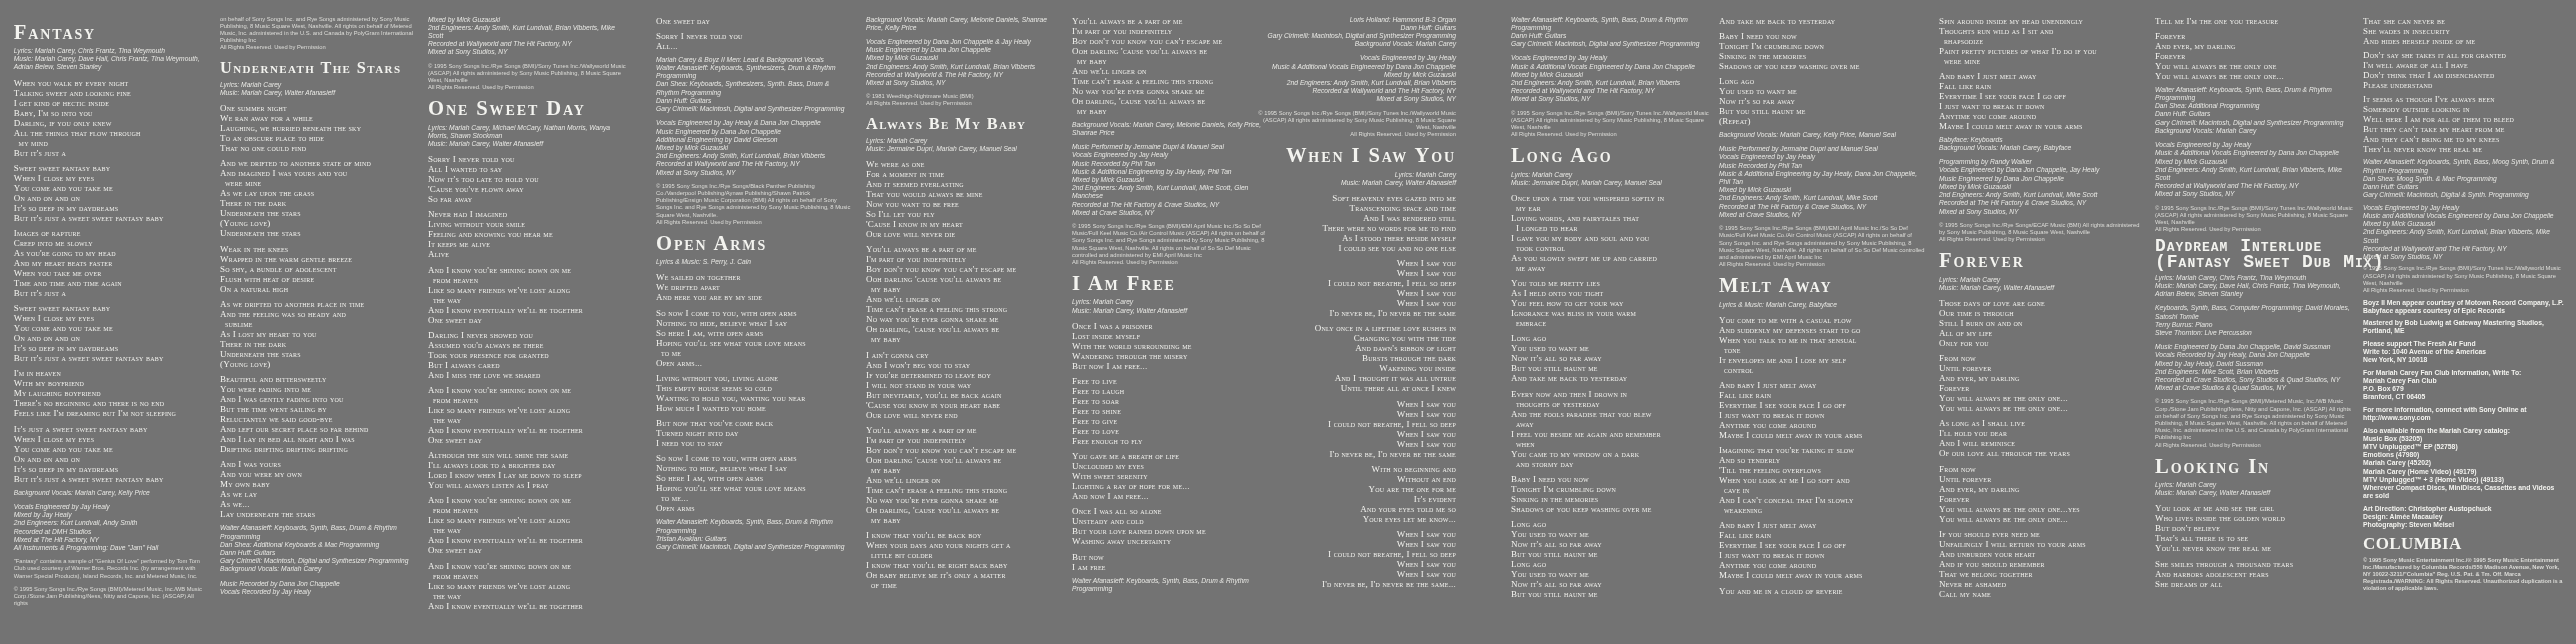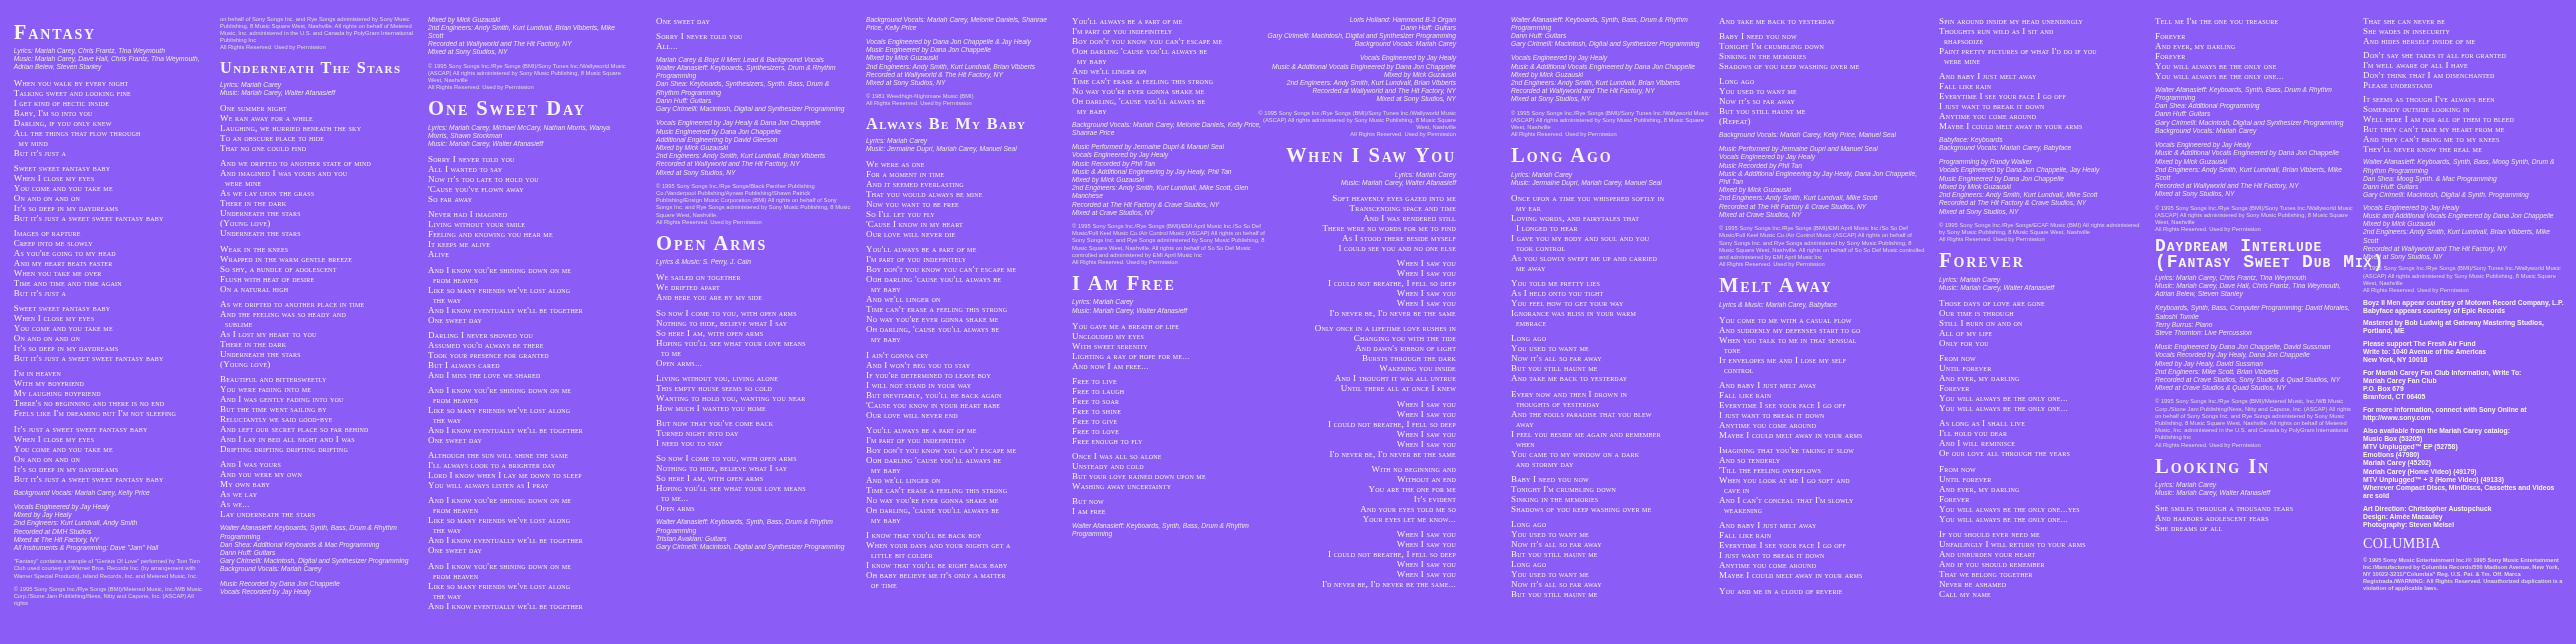--- a/index.html
+++ b/index.html
@@ -1,32 +1,32 @@
 <!DOCTYPE html>
 <html style="font-size:13.7px"><head>
 <meta charset="utf-8">
 <title>Lyrics Booklet</title>
 <style>
   html,body{margin:0;padding:0;background:#000;}
-  .page{position:relative;width:2576px;height:644px;background:#8b5cf6;overflow:hidden;color:#f3f3ef;}
+  .page{position:relative;width:2576px;height:644px;background:#737373;overflow:hidden;color:#f3f3ef;}
   .col{position:absolute;top:15.5px;}
   .block{margin-bottom:5.2px;}
   .stanza .line{font-family:"Liberation Serif",serif;font-variant:small-caps;font-size:9px;line-height:10px;letter-spacing:0.2px;white-space:pre-wrap;}
   .title .line,.title-sm .line,.title-xs .line{font-family:"Liberation Serif",serif;font-variant:small-caps;font-weight:600;white-space:nowrap;}
   .title{margin:5.2px 0 4.3px;}   .title .line{font-size:20.6px;line-height:22px;letter-spacing:1.9px;}
   .title-sm{margin:5.2px 0 4.3px;}.title-sm .line{font-size:16.3px;line-height:19px;letter-spacing:1.4px;}
   .title-xs{margin:5.2px 0 3.4px;}.title-xs .line{font-size:18px;line-height:15.5px;letter-spacing:1px;font-family:Liberation Mono, monospace;}
   .songcredits,.credit{margin-bottom:6px;}
   .songcredits .line,.credit .line{font-family:"Liberation Sans",sans-serif;font-style:italic;font-size:6.7px;line-height:8.2px;color:#e9e9e5;}
   .fine{margin-bottom:6px;}
   .fine .line{font-family:"Liberation Sans",sans-serif;font-size:5.8px;line-height:7.2px;color:#dededa;}
   .info{margin-bottom:5.2px;}
   .info .line{font-family:"Liberation Sans",sans-serif;font-weight:bold;font-size:6.8px;line-height:8.2px;}
   .columbia{margin:3.4px 0 2.6px;}
-  .columbia .line{font-family:"Liberation Serif",serif;font-weight:normal;font-size:14px;line-height:19px;letter-spacing:0.4px;}
+  .columbia .line{font-family:"Liberation Serif",serif;font-weight:bold;font-size:17px;line-height:19px;letter-spacing:0.4px;}
   .legal .line{font-family:"Liberation Sans",sans-serif;font-weight:bold;font-size:5.7px;line-height:6.9px;color:#dcdcd8;}
   .col:nth-child(1){left:13.7px;width:194px;}
   .col:nth-child(2){left:220px;width:197px;}
   .col:nth-child(3){left:428px;width:199px;}
   .col:nth-child(4){left:656px;width:197px;}
   .col:nth-child(5){left:866px;width:199px;}
   .col:nth-child(6){left:1072px;width:204px;}
   .col:nth-child(7){left:1257px;width:199px;text-align:right;}
   .col:nth-child(8){left:1511px;width:201px;}
   .col:nth-child(9){left:1719px;width:206px;}
@@ -445,34 +445,41 @@
         <div class="line">All Rights Reserved. Used by Permission</div>
       </div>
       <div class="block title">
         <div class="line">I Am Free</div>
       </div>
       <div class="block songcredits">
         <div class="line">Lyrics: Mariah Carey</div>
         <div class="line">Music: Mariah Carey, Walter Afanasieff</div>
       </div>
       <div class="block stanza">
-        <div class="line">You gave me a breath of life</div>
-        <div class="line">Unclouded my eyes</div>
-        <div class="line">With sweet serenity</div>
-        <div class="line">Lighting a ray of hope for me...</div>
-        <div class="line">And now I am free...</div>
+        <div class="line">Once I was a prisoner</div>
+        <div class="line">Lost inside myself</div>
+        <div class="line">With the world surrounding me</div>
+        <div class="line">Wandering through the misery</div>
+        <div class="line">But now I am free...</div>
       </div>
       <div class="block stanza">
         <div class="line">Free to live</div>
         <div class="line">Free to laugh</div>
         <div class="line">Free to soar</div>
         <div class="line">Free to shine</div>
         <div class="line">Free to give</div>
         <div class="line">Free to love</div>
         <div class="line">Free enough to fly</div>
+      </div>
+      <div class="block stanza">
+        <div class="line">You gave me a breath of life</div>
+        <div class="line">Unclouded my eyes</div>
+        <div class="line">With sweet serenity</div>
+        <div class="line">Lighting a ray of hope for me...</div>
+        <div class="line">And now I am free...</div>
       </div>
       <div class="block stanza">
         <div class="line">Once I was all so alone</div>
         <div class="line">Unsteady and cold</div>
         <div class="line">But your love rained down upon me</div>
         <div class="line">Washing away uncertainty</div>
       </div>
       <div class="block stanza">
         <div class="line">But now</div>
         <div class="line">I am free</div>
@@ -843,20 +850,27 @@
       <div class="block fine">
         <div class="line">© 1995 Sony Songs Inc./Rye Songs (BMI)/Metered Music, Inc./WB Music Corp./Stone Jam Publishing/Ness, Nitty and Capone, Inc. (ASCAP) All rights on behalf of Sony Songs Inc. and Rye Songs administered by Sony Music Publishing, 8 Music Square West, Nashville. All rights on behalf of Metered Music, Inc. administered in the U.S. and Canada by PolyGram International Publishing Inc</div>
         <div class="line">All Rights Reserved. Used by Permission</div>
       </div>
       <div class="block title">
         <div class="line">Looking In</div>
       </div>
       <div class="block songcredits">
         <div class="line">Lyrics: Mariah Carey</div>
         <div class="line">Music: Mariah Carey, Walter Afanasieff</div>
+      </div>
+      <div class="block stanza">
+        <div class="line">You look at me and see the girl</div>
+        <div class="line">Who lives inside the golden world</div>
+        <div class="line">But don't believe</div>
+        <div class="line">That's all there is to see</div>
+        <div class="line">You'll never know the real me</div>
       </div>
       <div class="block stanza">
         <div class="line">She smiles through a thousand tears</div>
         <div class="line">And harbors adolescent fears</div>
         <div class="line">She dreams of all</div>
       </div>
     </div>
     <div class="col">
       <div class="block stanza">
         <div class="line">That she can never be</div>

